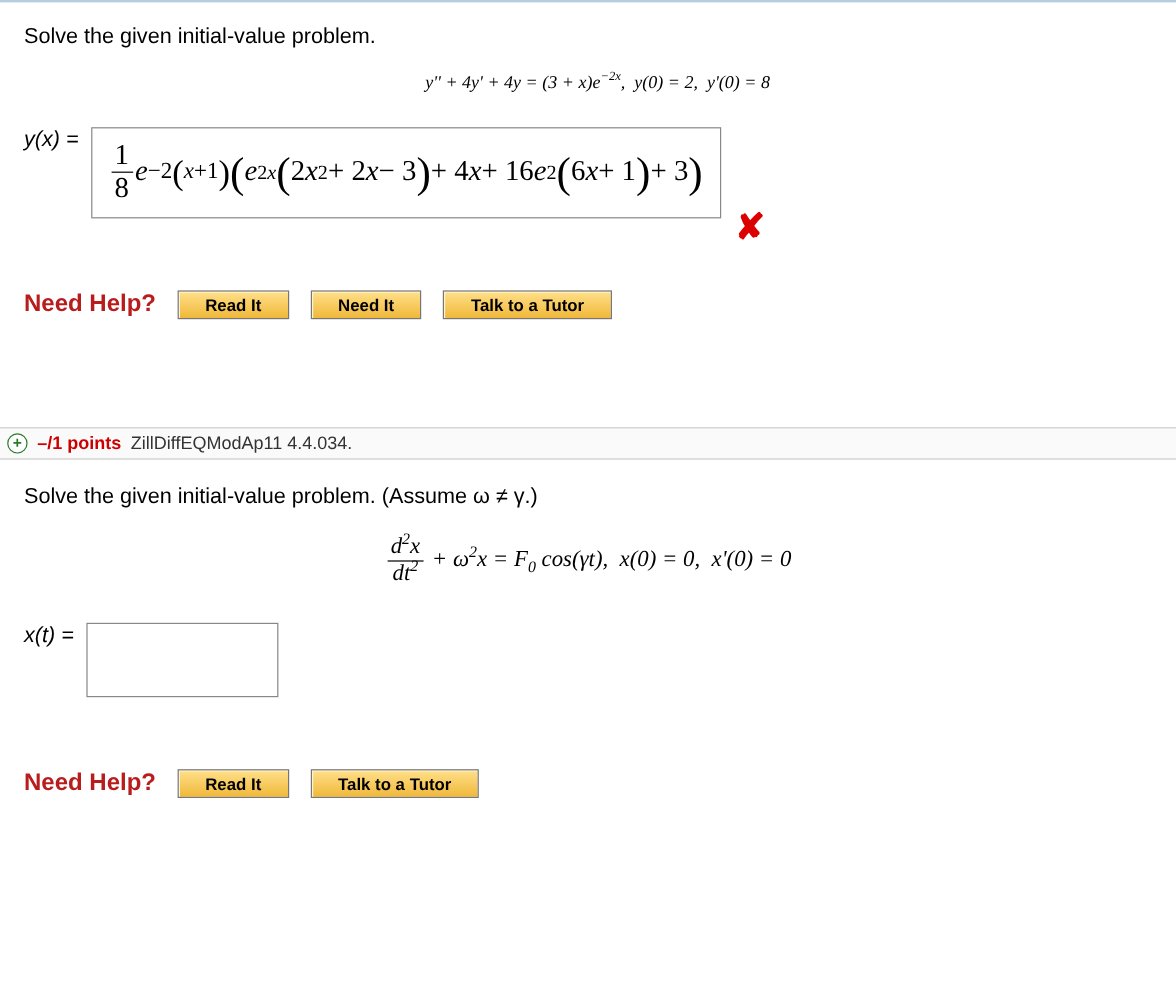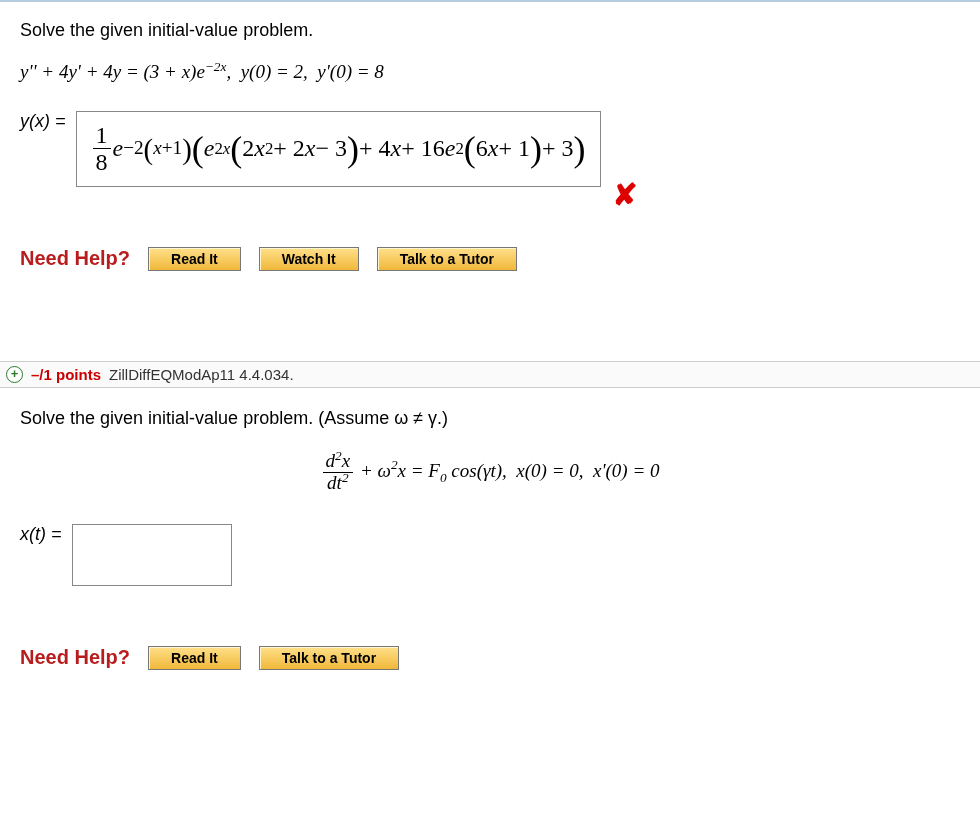--- a/index.html
+++ b/index.html
@@ -12,25 +12,25 @@
     width: 980px;
   }
   .section {
     border-top: 2px solid #b6cde0;
     padding: 18px 4px 30px 20px;
   }
   .prompt {
     margin-bottom: 20px;
   }
   .equation-line {
-    text-align: left;
+    text-align: center;
     margin: 12px 0 28px 0;
     font-family: Verdana, Arial, sans-serif;
     font-style: italic;
-    font-size: 19px;
+    font-size: 15px;
   }
   .answer-row {
     display: flex;
     align-items: flex-start;
     margin-bottom: 6px;
   }
   .answer-label {
     font-style: italic;
     margin-right: 10px;
     white-space: nowrap;
@@ -160,21 +160,21 @@
     <span class="answer-box serif"><span class="frac">
           <span class="num">1</span>
           <span class="den">8</span>
         </span><span class="mi">e</span><sup style="font-size:0.8em">−2<span class="bigparen">(</span><span class="mi">x</span>+1<span class="bigparen">)</span></sup><span class="bigparen">(</span><span class="mi">e</span><sup>2<span class="mi">x</span></sup><span class="bigparen">(</span>2<span class="mi">x</span><sup>2</sup> + 2<span class="mi">x</span> − 3<span class="bigparen">)</span> + 4<span class="mi">x</span> + 16<span class="mi">e</span><sup>2</sup><span class="bigparen">(</span>6<span class="mi">x</span> + 1<span class="bigparen">)</span> + 3<span class="bigparen">)</span></span>
     <span class="feedback-x">✘</span>
   </div>
 
   <div class="need-help">
     <span class="need-help-label">Need Help?</span>
     <button class="help-btn">Read It</button>
-    <button class="help-btn">Watch It</button>
+    <button class="help-btn">Need It</button>
     <button class="help-btn">Talk to a Tutor</button>
   </div>
 </div>
 
 <div class="q-header">
   <span class="plus-icon">+</span>
   <span class="points">–/1 points</span>
   <span class="source">ZillDiffEQModAp11 4.4.034.</span>
 </div>
 

